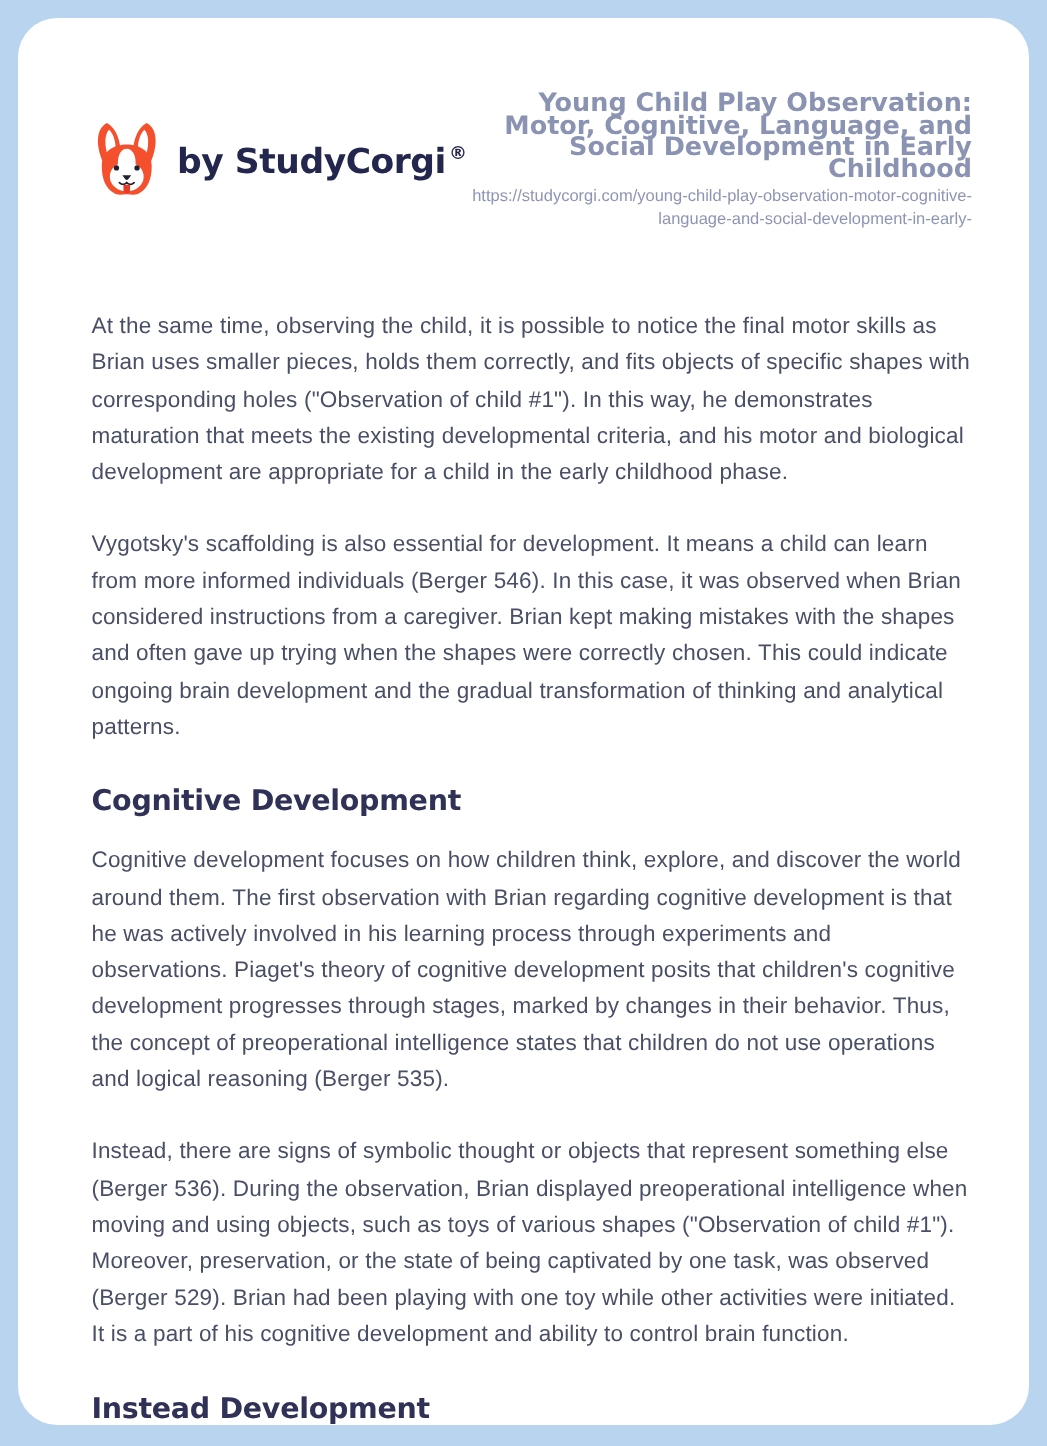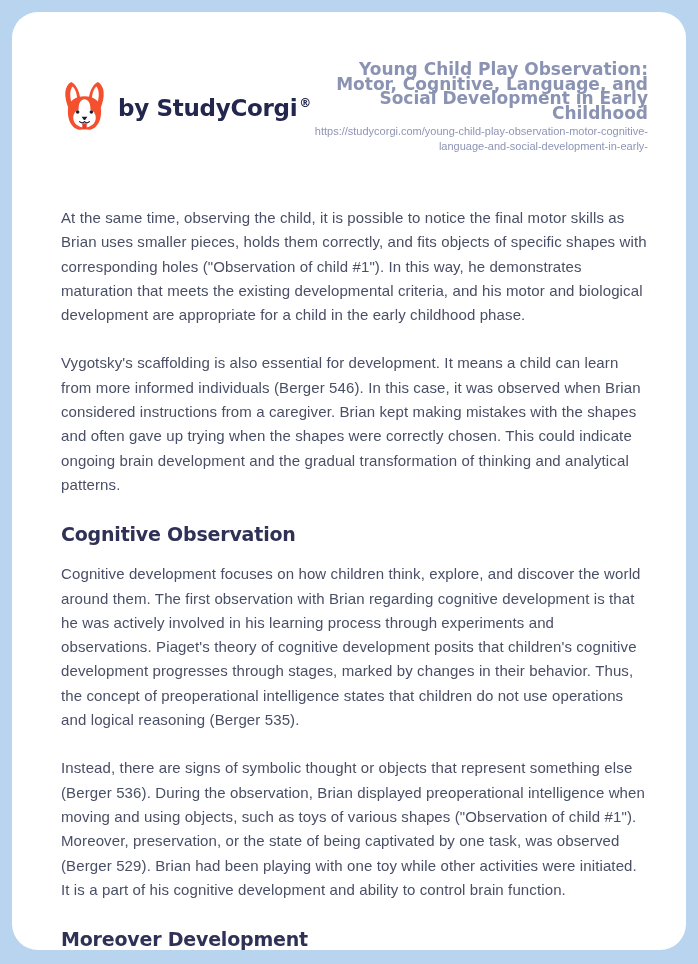--- a/index.html
+++ b/index.html
@@ -120,20 +120,20 @@
     </div>
     <div class="doc-meta">
       <div class="doc-title">Young Child Play Observation: Motor, Cognitive, Language, and Social Development in Early Childhood</div>
       <a class="doc-url" href="#">https://studycorgi.com/young-child-play-observation-motor-cognitive-language-and-social-development-in-early-</a>
     </div>
   </header>
 
   <main class="doc-body">
     <p>At the same time, observing the child, it is possible to notice the final motor skills as Brian uses smaller pieces, holds them correctly, and fits objects of specific shapes with corresponding holes ("Observation of child #1"). In this way, he demonstrates maturation that meets the existing developmental criteria, and his motor and biological development are appropriate for a child in the early childhood phase.</p>
     <p>Vygotsky's scaffolding is also essential for development. It means a child can learn from more informed individuals (Berger 546). In this case, it was observed when Brian considered instructions from a caregiver. Brian kept making mistakes with the shapes and often gave up trying when the shapes were correctly chosen. This could indicate ongoing brain development and the gradual transformation of thinking and analytical patterns.</p>
-    <h2>Cognitive Observation</h2>
+    <h2>Cognitive Development</h2>
     <p>Cognitive development focuses on how children think, explore, and discover the world around them. The first observation with Brian regarding cognitive development is that he was actively involved in his learning process through experiments and observations. Piaget's theory of cognitive development posits that children's cognitive development progresses through stages, marked by changes in their behavior. Thus, the concept of preoperational intelligence states that children do not use operations and logical reasoning (Berger 535).</p>
     <p>Instead, there are signs of symbolic thought or objects that represent something else (Berger 536). During the observation, Brian displayed preoperational intelligence when moving and using objects, such as toys of various shapes ("Observation of child #1"). Moreover, preservation, or the state of being captivated by one task, was observed (Berger 529). Brian had been playing with one toy while other activities were initiated. It is a part of his cognitive development and ability to control brain function.</p>
-    <h2>Moreover Development</h2>
+    <h2>Instead Development</h2>
     <p>The first observation regarding language development involved listening and</p>
   </main>
 
 </div>
 
 </body></html>

